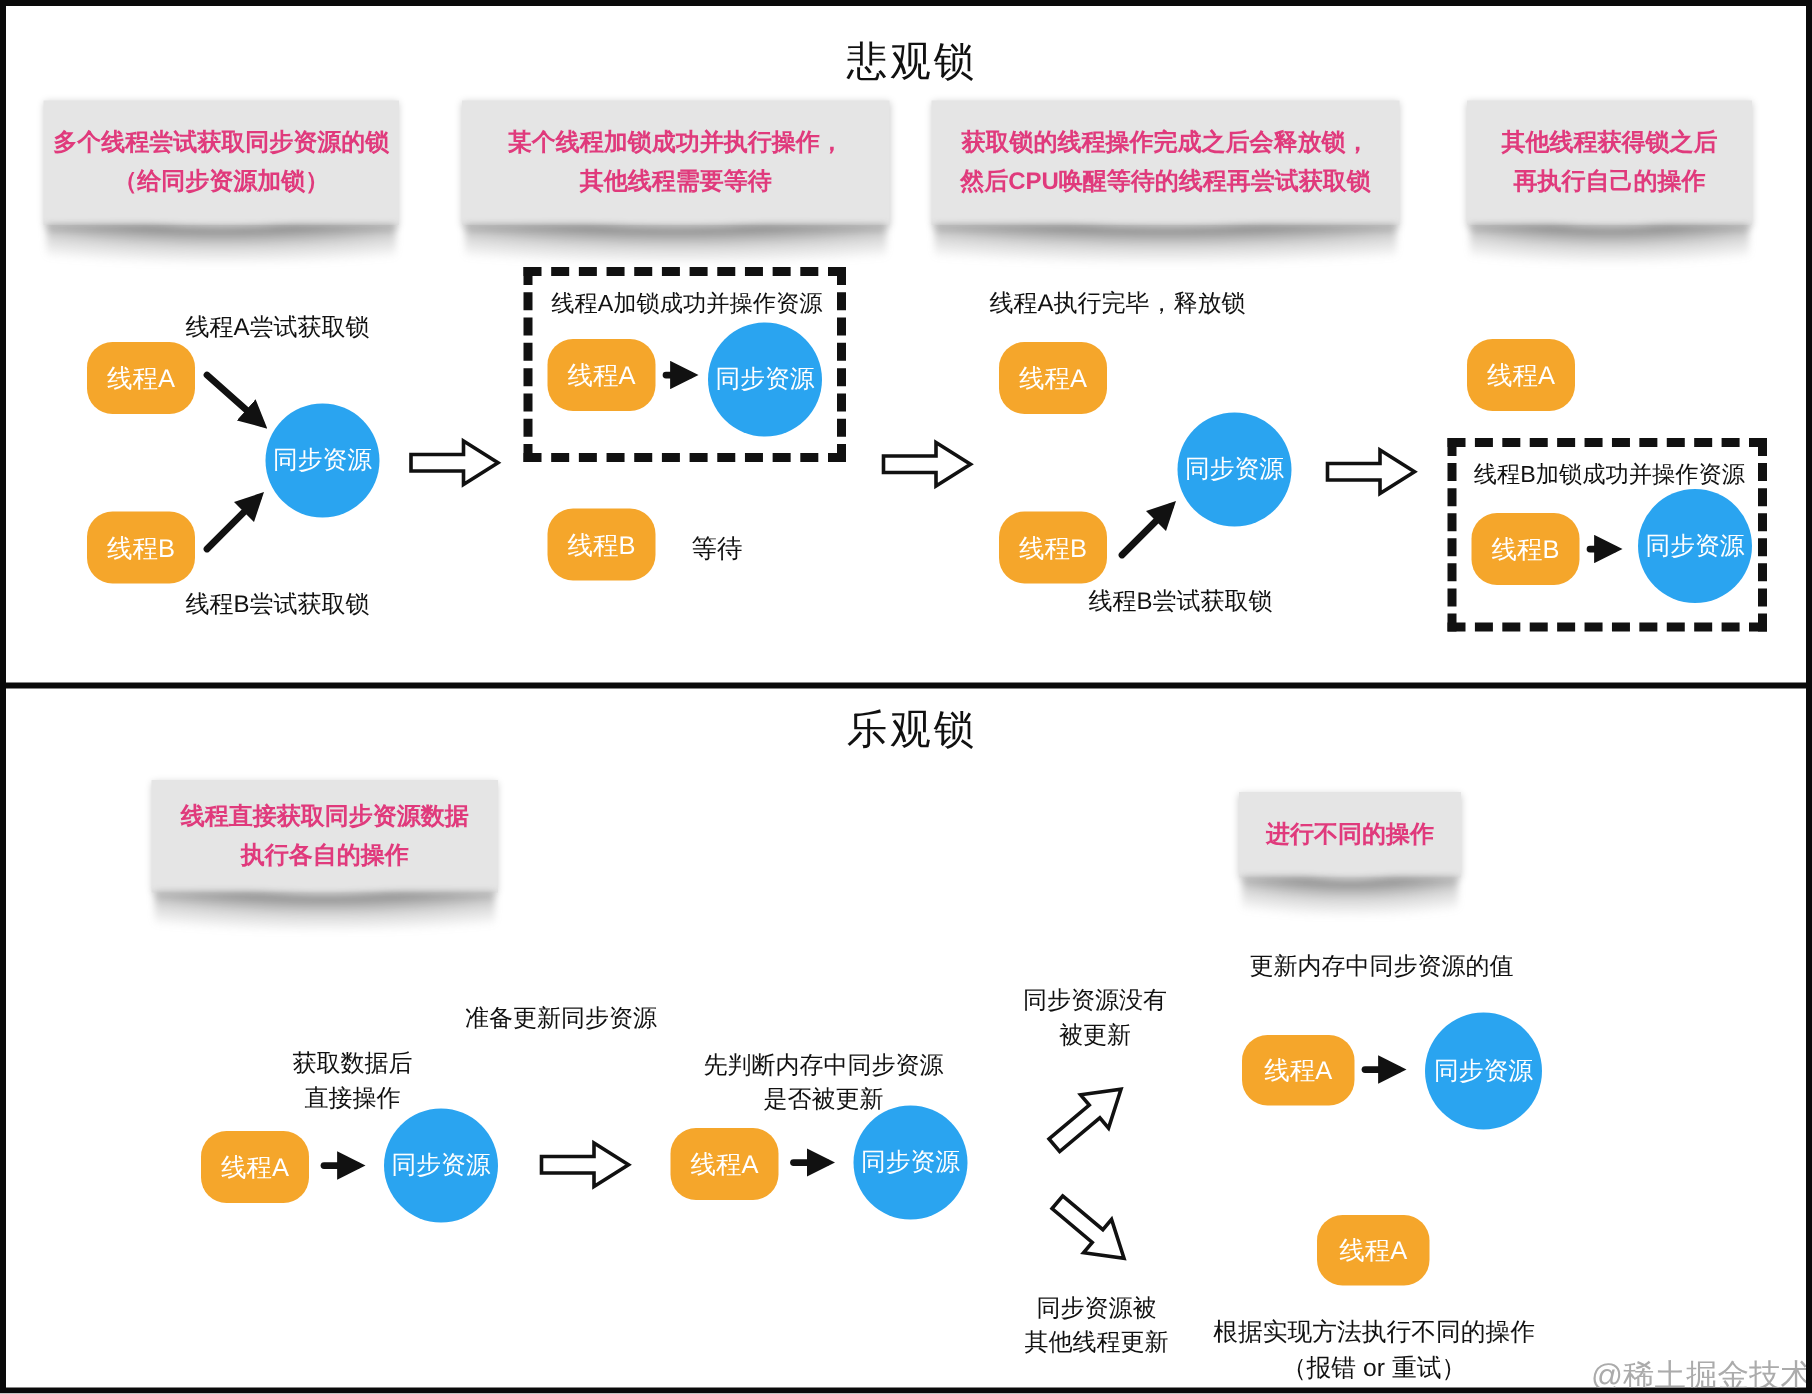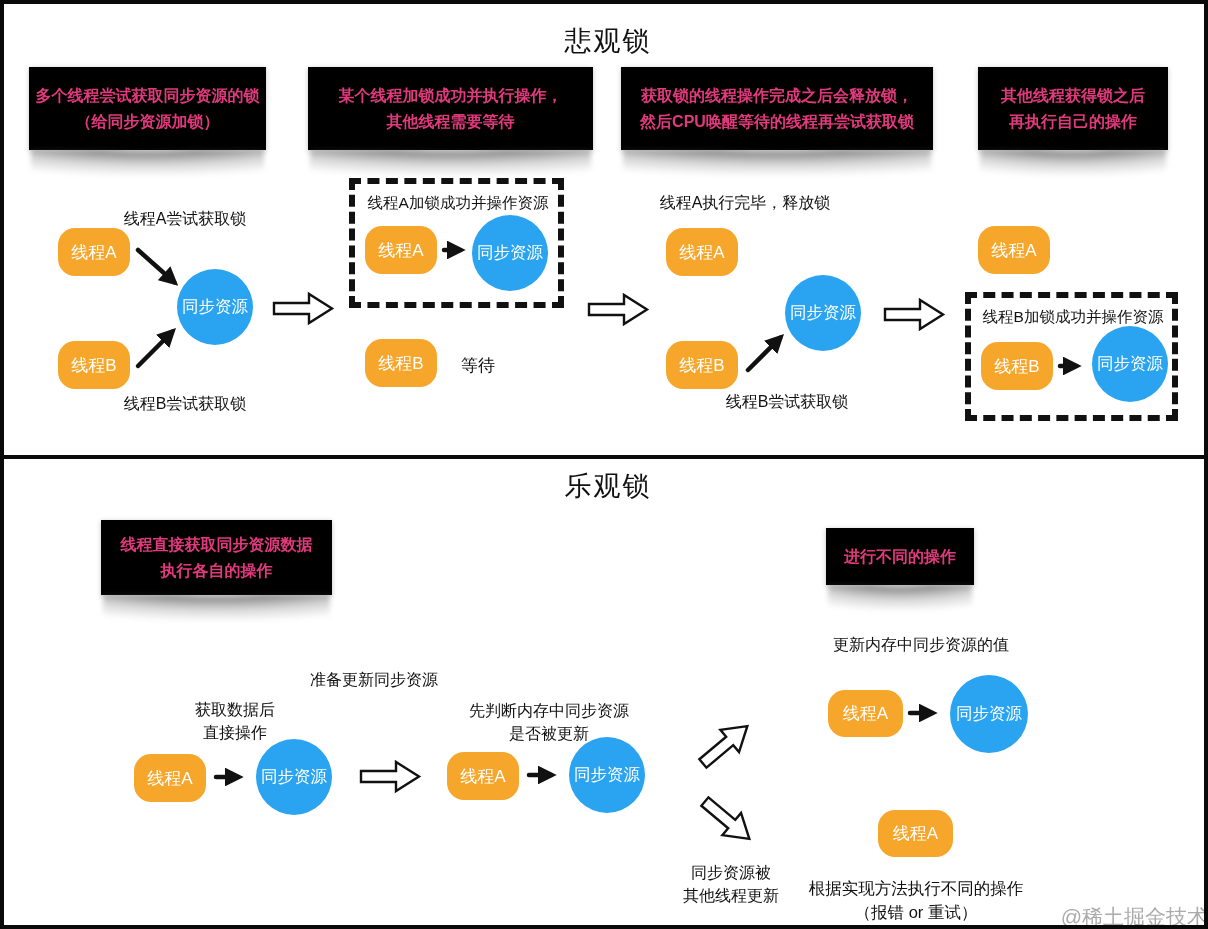--- a/index.html
+++ b/index.html
@@ -10,21 +10,21 @@
     position:relative; width:1208px; height:929px; box-sizing:border-box;
     background:#fff; border:4px solid #0a0a0a; overflow:hidden;
     font-family:"Liberation Sans","DejaVu Sans",sans-serif; color:var(--ink);
   }
   .divider{position:absolute; left:0; right:0; top:451px; height:4px; background:#0a0a0a;}
   .sec-title{
     position:absolute; left:0; width:1208px; text-align:center;
     font-size:27px; font-weight:500; letter-spacing:2px; color:var(--ink);
   }
   .note{
-    position:absolute; background:#000000; display:flex; align-items:center; justify-content:center;
+    position:absolute; background:#e5e5e5; display:flex; align-items:center; justify-content:center;
     text-align:center; color:var(--pink); font-weight:bold; font-size:16px; line-height:1.6;
     white-space:pre-line; box-shadow:0 1px 5px rgba(0,0,0,0.22); z-index:2;
   }
   .note::after{
     content:""; position:absolute; left:2px; right:2px; top:100%; height:26px;
     background:radial-gradient(130% 230% at 50% -110%, rgba(0,0,0,0) 49%, rgba(40,40,40,0.55) 51%, rgba(110,110,110,0.28) 72%, rgba(0,0,0,0) 93%);
     filter:blur(2.5px); pointer-events:none;
   }
   .thread{
     position:absolute; width:72px; height:48px; background:var(--orange); border-radius:17px;
@@ -143,20 +143,22 @@
     </svg>
 
   <div class="lbl" style="left:445px;top:695px;width:200px;">先判断内存中同步资源
 是否被更新</div>
   <div class="thread" style="left:443px;top:748px;">线程A</div>
   <svg class="sarrow" style="left:523px;top:759px;width:42px;height:24px;">
       <line x1="2" y1="12" x2="24" y2="12" marker-end="url(#ah)"></line>
     </svg>
   <div class="res" style="left:565px;top:733px;">同步资源</div>
 
+  <div class="lbl" style="left:646px;top:652px;width:160px;">同步资源没有
+被更新</div>
   <svg class="barrow" viewBox="0 0 63 37" style="left:690px;top:722px;transform:rotate(-40deg);">
       <polygon points="2,13 37,13 37,4 60,18.5 37,33 37,24 2,24"></polygon>
     </svg>
   <svg class="barrow" viewBox="0 0 63 37" style="left:692px;top:798px;transform:rotate(40deg);">
       <polygon points="2,13 37,13 37,4 60,18.5 37,33 37,24 2,24"></polygon>
     </svg>
   <div class="lbl" style="left:647px;top:857px;width:160px;">同步资源被
 其他线程更新</div>
 
   <div class="lbl" style="left:817px;top:629px;width:200px;">更新内存中同步资源的值</div>

